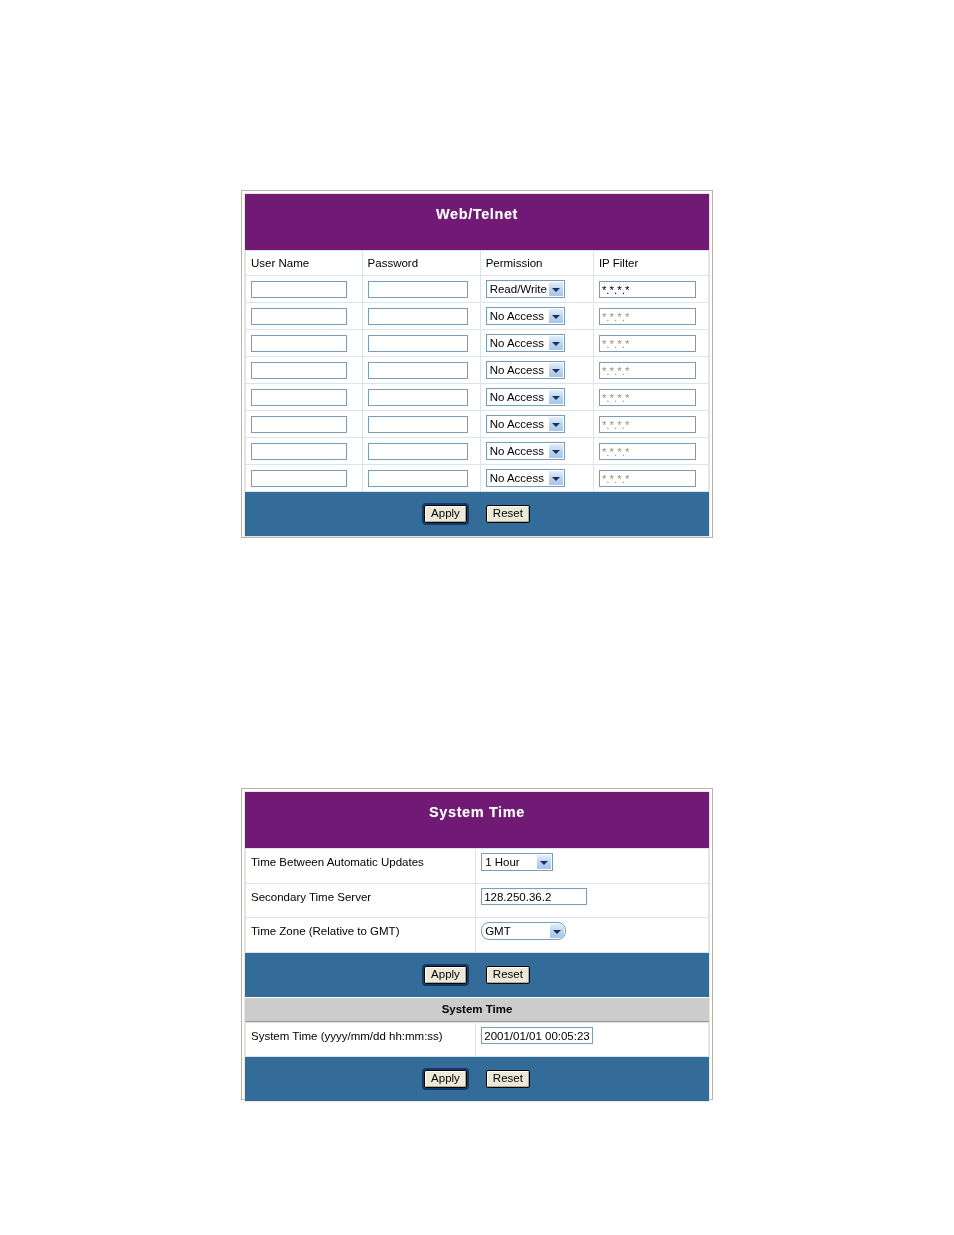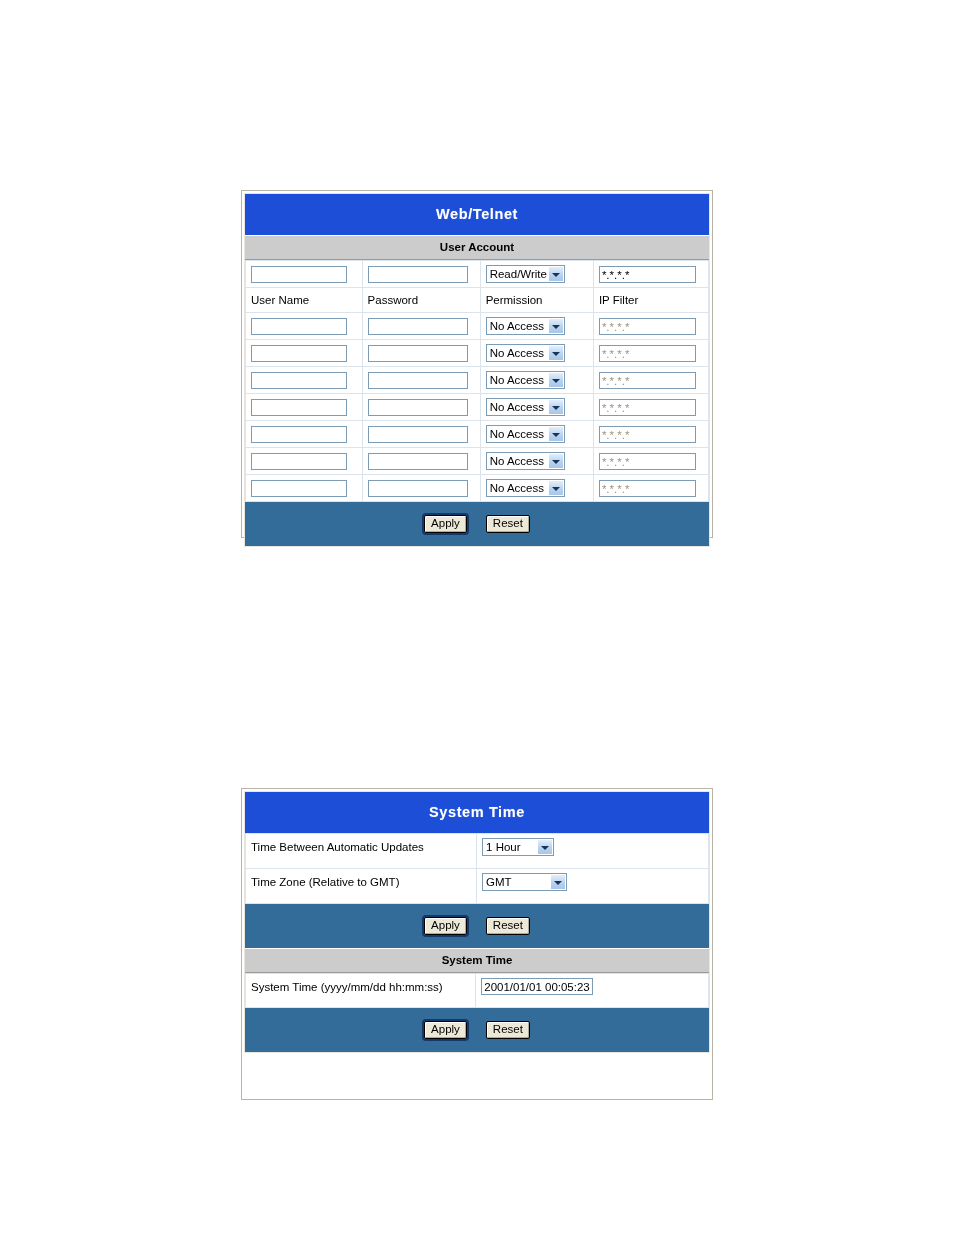--- a/index.html
+++ b/index.html
@@ -36,28 +36,28 @@
   }
   #system-time-panel {
     left: 241px;
     top: 788px;
     width: 472px;
     height: 312px;
   }
 
   
   .title-bar {
-    background: #1d4ed8;
+    background: #701a75;
     color: #ffffff;
     font-weight: bold;
     font-size: 14.5px;
     text-align: center;
     letter-spacing: 0.6px;
     line-height: 41px;
-    height: 41px;
+    height: 56px;
     text-shadow: 0 0 1px rgba(255,255,255,0.35);
   }
   .section-bar {
     background: #cccccc;
     color: #000000;
     font-weight: bold;
     font-size: 11.5px;
     text-align: center;
     line-height: 23px;
     height: 23px;
@@ -158,21 +158,21 @@
     position: absolute;
     left: 3px;
     top: 6px;
     width: 0; height: 0;
     border-left: 4px solid transparent;
     border-right: 4px solid transparent;
     border-top: 4px solid #16335c;
   }
   .sel-perm { width: 79px; }
   .sel-upd  { width: 72px; }
-  .sel-tz   { width: 85px; }
+  .sel-tz   { width: 85px; border-radius: 8px; }
 
   
   .btn {
     font-family: "Liberation Sans", sans-serif;
     font-size: 11.5px;
     color: #000000;
     background: #ece9d8;
     border: 1px solid #000000;
     border-radius: 2px;
     padding: 1px 6px 2px 6px;
@@ -204,41 +204,40 @@
   td.kv-value { width: 234px; }
 </style>
 </head>
 <body>
 
 <div class="panel" id="web-telnet-panel">
   <div class="panel-inner">
 
     <div class="title-bar">Web/Telnet</div>
 
-    <div class="section-bar">User Account</div>
 
     <table class="grid">
       <tbody>
           <tr>
-        <td class="cell"><input class="txt w-user" type="text" value="" style=""></td>
-        <td class="cell"><input class="txt w-pass" type="text" value="" style=""></td>
-        <td class="cell">
-          <span class="sel sel-perm">
-            <span>Read/Write</span>
-            <span class="sel-btn"></span>
-          </span>
-        </td>
-        <td class="cell"><input class="txt w-ip" type="text" value="*.*.*.*" style=""></td>
-      </tr>
-
-      <tr>
         <th class="col-head c-user">User Name</th>
         <th class="col-head c-pass">Password</th>
         <th class="col-head c-perm">Permission</th>
         <th class="col-head c-ip">IP Filter</th>
+      </tr>
+
+      <tr>
+        <td class="cell"><input class="txt w-user" type="text" value="" style=""></td>
+        <td class="cell"><input class="txt w-pass" type="text" value="" style=""></td>
+        <td class="cell">
+          <span class="sel sel-perm">
+            <span>Read/Write</span>
+            <span class="sel-btn"></span>
+          </span>
+        </td>
+        <td class="cell"><input class="txt w-ip" type="text" value="*.*.*.*" style=""></td>
       </tr>
 
       <tr>
         <td class="cell"><input class="txt w-user" type="text" value="" style=""></td>
         <td class="cell"><input class="txt w-pass" type="text" value="" style=""></td>
         <td class="cell">
           <span class="sel sel-perm">
             <span>No Access</span>
             <span class="sel-btn"></span>
           </span>
@@ -339,20 +338,26 @@
           <tr>
         <td class="kv-label">Time Between Automatic Updates</td>
         <td class="kv-value">
           <span class="sel sel-upd">
             <span>1 Hour</span>
             <span class="sel-btn"></span>
           </span>
         </td>
       </tr>
       <tr>
+        <td class="kv-label">Secondary Time Server</td>
+        <td class="kv-value">
+          <input class="txt w-srv" type="text" value="128.250.36.2" style="">
+        </td>
+      </tr>
+      <tr>
         <td class="kv-label">Time Zone (Relative to GMT)</td>
         <td class="kv-value">
           <span class="sel sel-tz">
             <span>GMT</span>
             <span class="sel-btn"></span>
           </span>
         </td>
       </tr>
     </tbody>
       </table>

